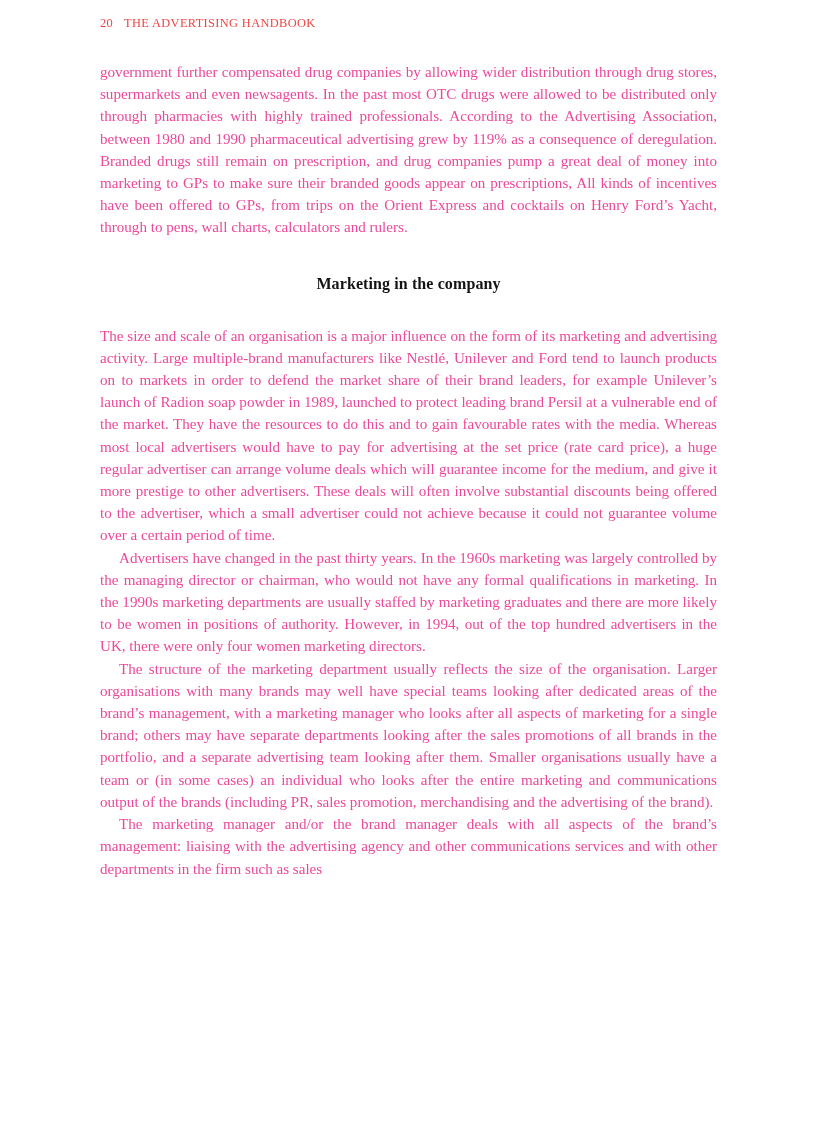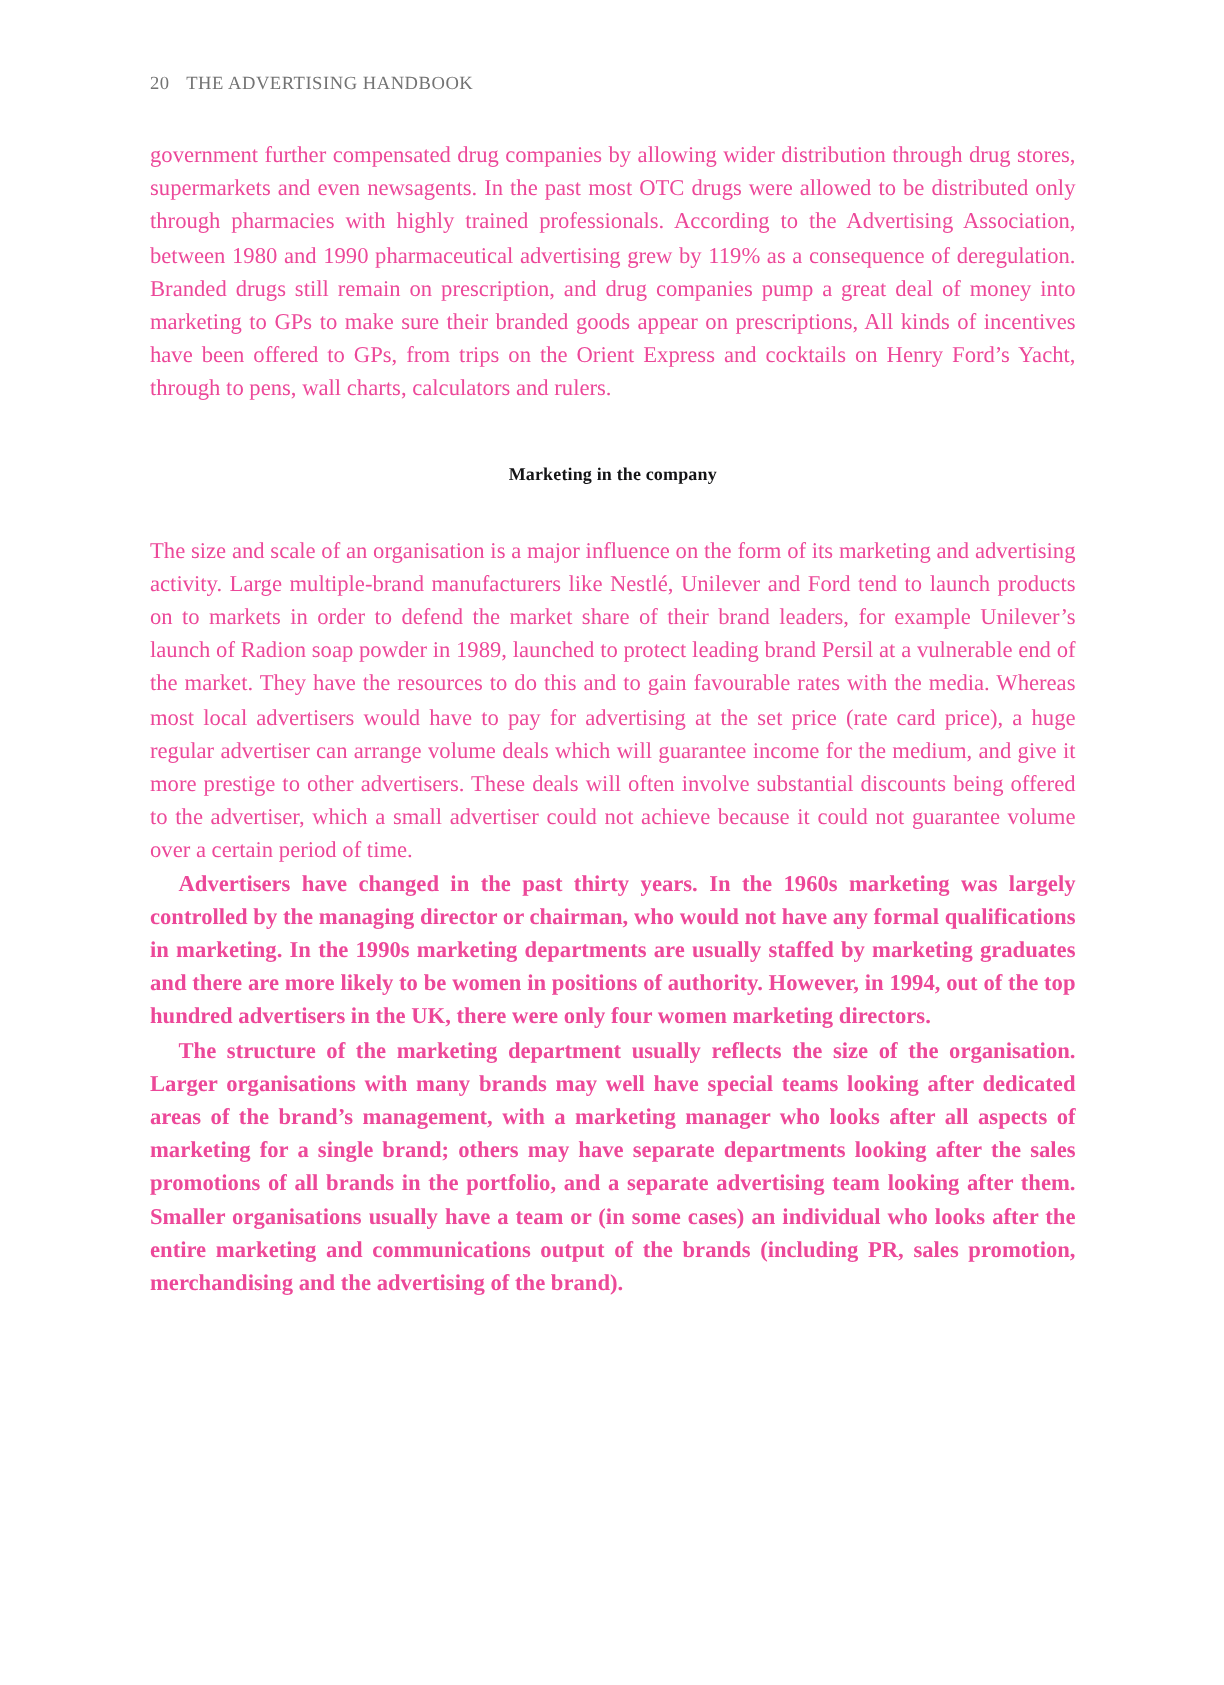--- a/index.html
+++ b/index.html
@@ -23,25 +23,25 @@
 
   .content {
     position: absolute;
     left: 100px;
     top: 0;
     width: 617px;
   }
 
   
   .running-head {
-    margin-top: 48px;
+    margin-top: 16px;
     height: 18px;
     font-size: 12.4px;
     letter-spacing: 0.35px;
-    color: #737373;
+    color: #ef4444;
     white-space: nowrap;
     display: flex;
     align-items: baseline;
   }
   .running-head .folio {
     display: inline-block;
     margin-right: 11px;
   }
   .running-head .book-title {
     display: inline-block;
@@ -57,28 +57,27 @@
     font-size: 15.1px;
     line-height: 22.2px;
     text-align: justify;
     text-justify: inter-word;
     color: #ec4899;
     hyphens: none;
   }
 
   p.para.indent {
     text-indent: 19px;
-    font-weight: bold;
   }
 
   
   .section-heading {
     margin: 0;
     padding: 0;
-    font-size: 12px;
+    font-size: 16px;
     line-height: 22px;
     font-weight: bold;
     text-align: center;
     color: #141416;
     letter-spacing: 0.1px;
   }
 
   .gap-before-heading { height: 34px; }
   .gap-after-heading  { height: 30px; }
 </style>
@@ -103,16 +102,17 @@
       <h2 class="section-heading">Marketing in the company</h2>
 
       <div class="gap-after-heading"></div>
 
       <p class="para">The size and scale of an organisation is a major influence on the form of its marketing and advertising activity. Large multiple-brand manufacturers like Nestlé, Unilever and Ford tend to launch products on to markets in order to defend the market share of their brand leaders, for example Unilever’s launch of Radion soap powder in 1989, launched to protect leading brand Persil at a vulnerable end of the market. They have the resources to do this and to gain favourable rates with the media. Whereas most local advertisers would have to pay for advertising at the set price (rate card price), a huge regular advertiser can arrange volume deals which will guarantee income for the medium, and give it more prestige to other advertisers. These deals will often involve substantial discounts being offered to the advertiser, which a small advertiser could not achieve because it could not guarantee volume over a certain period of time.</p>
 
       <p class="para indent">Advertisers have changed in the past thirty years. In the 1960s marketing was largely controlled by the managing director or chairman, who would not have any formal qualifications in marketing. In the 1990s marketing departments are usually staffed by marketing graduates and there are more likely to be women in positions of authority. However, in 1994, out of the top hundred advertisers in the UK, there were only four women marketing directors.</p>
 
       <p class="para indent">The structure of the marketing department usually reflects the size of the organisation. Larger organisations with many brands may well have special teams looking after dedicated areas of the brand’s management, with a marketing manager who looks after all aspects of marketing for a single brand; others may have separate departments looking after the sales promotions of all brands in the portfolio, and a separate advertising team looking after them. Smaller organisations usually have a team or (in some cases) an individual who looks after the entire marketing and communications output of the brands (including PR, sales promotion, merchandising and the advertising of the brand).</p>
 
+      <p class="para indent">The marketing manager and/or the brand manager deals with all aspects of the brand’s management: liaising with the advertising agency and other communications services and with other departments in the firm such as sales</p>
 
     </div>
   </div>
 </div>
 
 </body></html>

